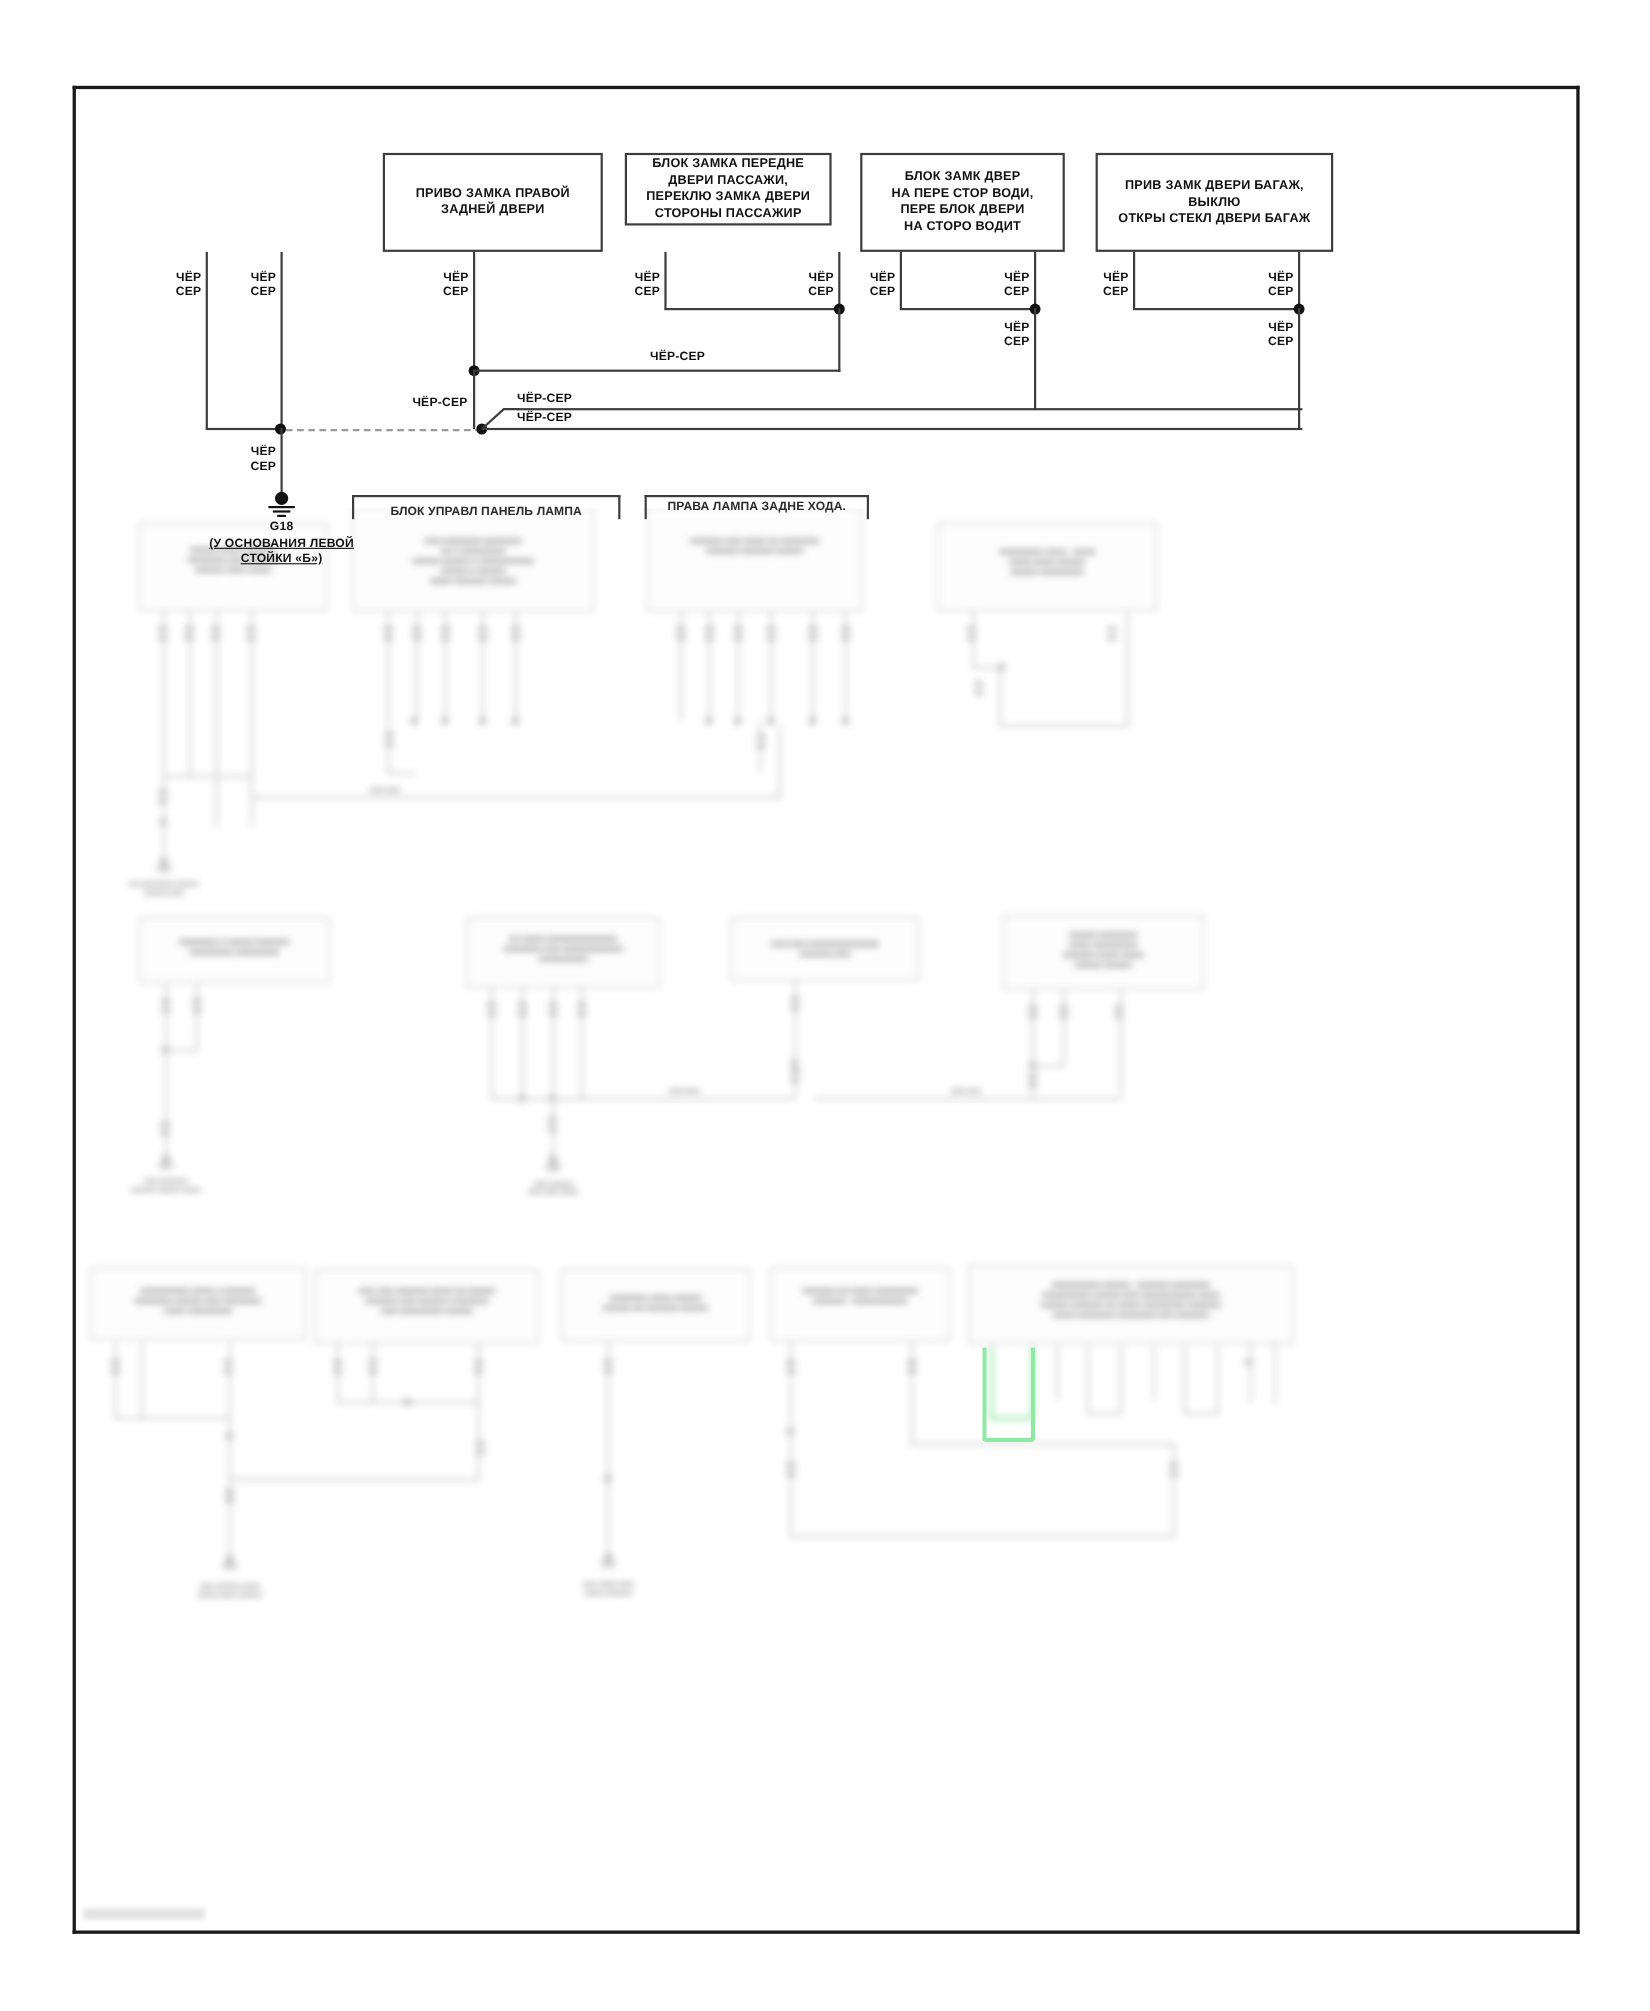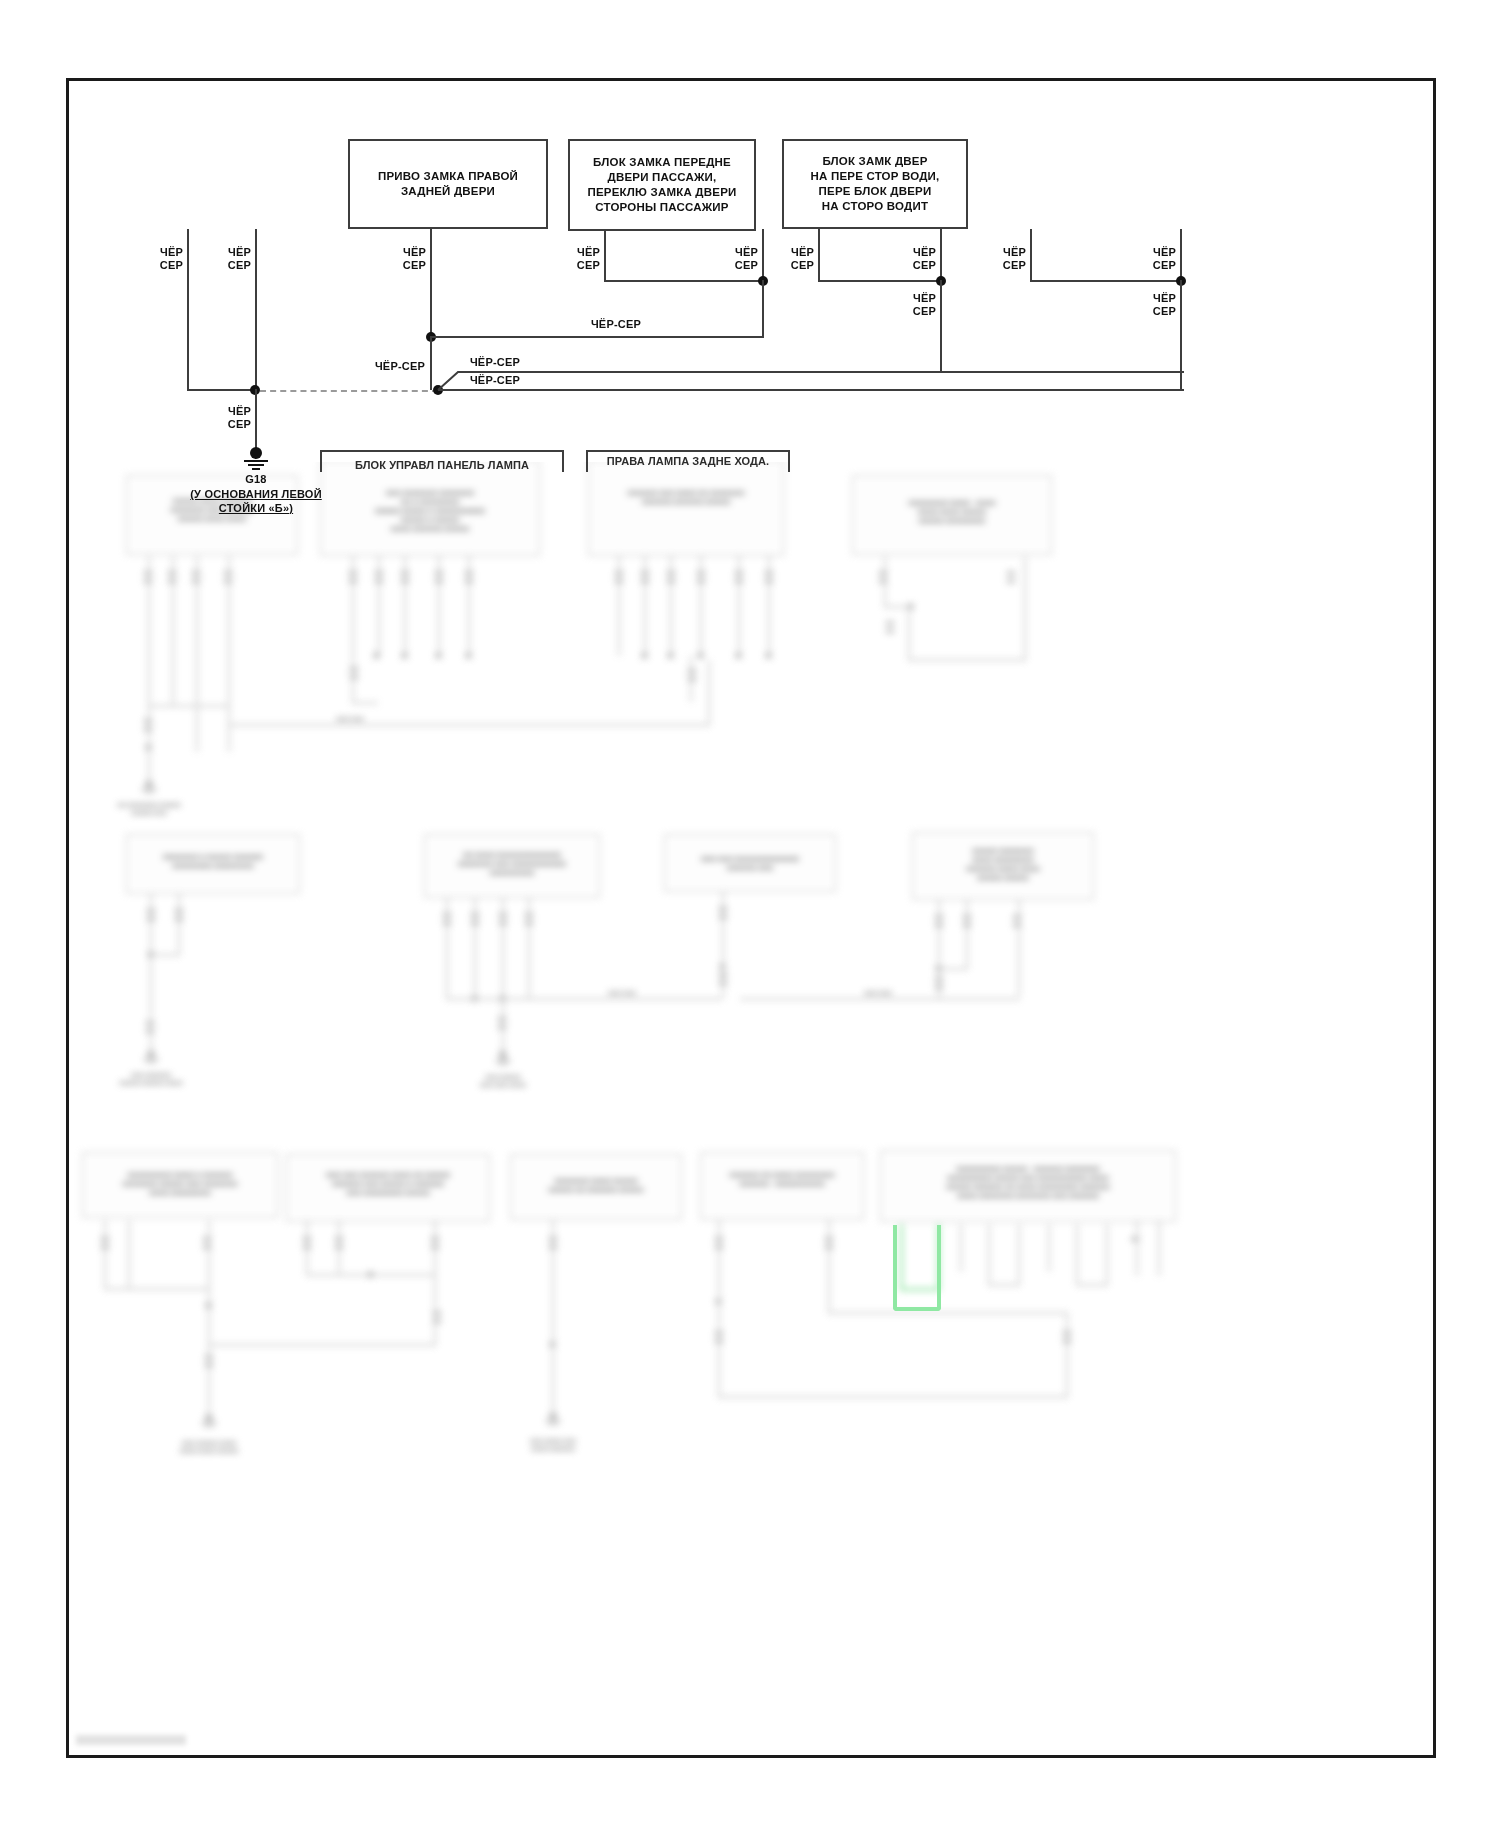--- a/index.html
+++ b/index.html
@@ -417,34 +417,38 @@
   <div class="frame-bottom" style="z-index:3;"></div>
 
   <div class="sharp">
 
 
     <div class="box" style="left:348px;top:139px;width:200px;height:90px;">
       <div class="btxt">ПРИВО ЗАМКА ПРАВОЙ
 ЗАДНЕЙ ДВЕРИ</div>
     </div>
 
-    <div class="box" style="left:568px;top:139px;width:188px;height:92px;">
+    <div class="box" style="left:568px;top:139px;width:188px;height:66px;">
       <div class="btxt">БЛОК ЗАМКА ПЕРЕДНЕ
 ДВЕРИ ПАССАЖИ,
 ПЕРЕКЛЮ ЗАМКА ДВЕРИ
 СТОРОНЫ ПАССАЖИР</div>
     </div>
 
     <div class="box" style="left:782px;top:139px;width:186px;height:90px;">
       <div class="btxt">БЛОК ЗАМК ДВЕР
 НА ПЕРЕ СТОР ВОДИ,
 ПЕРЕ БЛОК ДВЕРИ
 НА СТОРО ВОДИТ</div>
     </div>
 
+    <div class="box" style="left:996px;top:139px;width:216px;height:90px;">
+      <div class="btxt">ПРИВ ЗАМК ДВЕРИ БАГАЖ, ВЫКЛЮ
+ОТКРЫ СТЕКЛ ДВЕРИ БАГАЖ</div>
+    </div>
 
     <div class="wire wv" style="left:187px;top:229px;height:161px;"></div>
     <div class="wlabel l" style="left:139px;top:246px;width:44px;">ЧЁР
 СЕР</div>
 
     <div class="wire wv" style="left:255px;top:229px;height:161px;"></div>
     <div class="wlabel l" style="left:207px;top:246px;width:44px;">ЧЁР
 СЕР</div>
 
     <div class="wire wh" style="left:187px;top:389px;width:70px;"></div>

